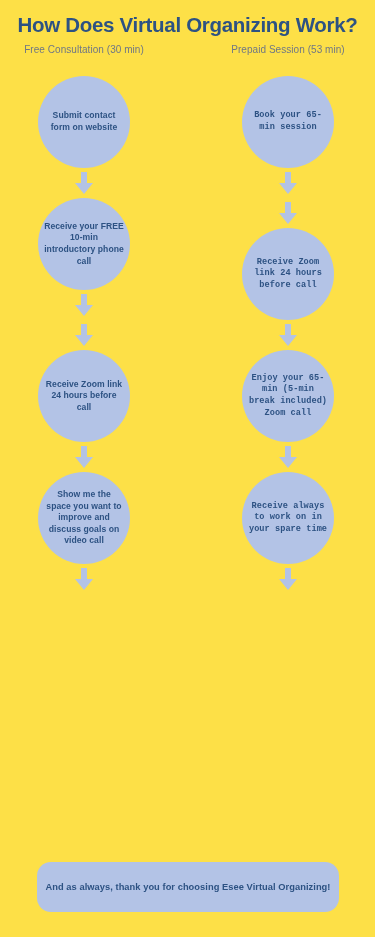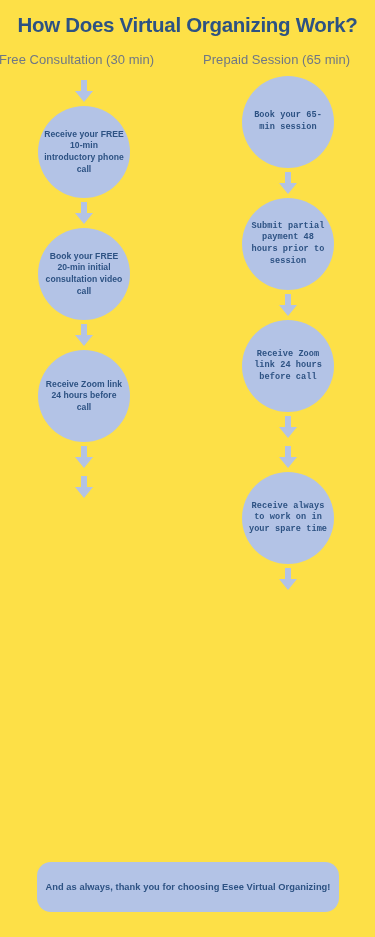--- a/index.html
+++ b/index.html
@@ -30,24 +30,24 @@
     width: 375px;
     text-align: center;
     font-size: 20.5px;
     font-weight: bold;
     color: #2d5283;
     letter-spacing: -0.3px;
   }
 
   .col-header {
     position: absolute;
-    top: 52px;
-    font-size: 13px;
+    top: 44px;
+    font-size: 10px;
     color: #6f7785;
-    text-align: left;
+    text-align: center;
     width: 170px;
     letter-spacing: 0.05px;
   }
   .col-header.left  { left: -1px; }
   .col-header.right { left: 203px; }
 
   .column {
     position: absolute;
     top: 76px;
     width: 170px;
@@ -109,95 +109,98 @@
 </style>
 </head>
 <body>
 
 <div class="page">
 
   <div class="title">How Does Virtual Organizing Work?</div>
 
   <div class="col-header left">Free Consultation (30 min)</div>
 
-  <div class="col-header right">Prepaid Session (65 min)</div>
+  <div class="col-header right">Prepaid Session (53 min)</div>
 
   <div class="column left">
 
+    <div class="node">
+      <span class="node-label">Submit contact form on website</span>
+    </div>
     <div class="arrow">
       <svg width="18" height="22" viewBox="0 0 18 22" aria-hidden="true">
         <path d="M6 0 H12 V11 H18 L9 22 L0 11 H6 Z" fill="#b3c3e6"></path>
       </svg>
     </div>
 
     <div class="node">
       <span class="node-label">Receive your FREE 10-min introductory phone call</span>
     </div>
     <div class="arrow">
       <svg width="18" height="22" viewBox="0 0 18 22" aria-hidden="true">
         <path d="M6 0 H12 V11 H18 L9 22 L0 11 H6 Z" fill="#b3c3e6"></path>
       </svg>
     </div>
 
-    <div class="node">
-      <span class="node-label">Book your FREE 20-min initial consultation video call</span>
-    </div>
     <div class="arrow">
       <svg width="18" height="22" viewBox="0 0 18 22" aria-hidden="true">
         <path d="M6 0 H12 V11 H18 L9 22 L0 11 H6 Z" fill="#b3c3e6"></path>
       </svg>
     </div>
 
     <div class="node">
       <span class="node-label">Receive Zoom link 24 hours before call</span>
     </div>
     <div class="arrow">
       <svg width="18" height="22" viewBox="0 0 18 22" aria-hidden="true">
         <path d="M6 0 H12 V11 H18 L9 22 L0 11 H6 Z" fill="#b3c3e6"></path>
       </svg>
     </div>
 
+    <div class="node">
+      <span class="node-label">Show me the space you want to improve and discuss goals on video call</span>
+    </div>
     <div class="arrow">
       <svg width="18" height="22" viewBox="0 0 18 22" aria-hidden="true">
         <path d="M6 0 H12 V11 H18 L9 22 L0 11 H6 Z" fill="#b3c3e6"></path>
       </svg>
     </div>
 
 
   </div>
 
   <div class="column right">
 
     <div class="node">
       <span class="node-label">Book your 65-min session</span>
     </div>
     <div class="arrow">
       <svg width="18" height="22" viewBox="0 0 18 22" aria-hidden="true">
         <path d="M6 0 H12 V11 H18 L9 22 L0 11 H6 Z" fill="#b3c3e6"></path>
       </svg>
     </div>
 
-    <div class="node">
-      <span class="node-label">Submit partial payment 48 hours prior to session</span>
-    </div>
     <div class="arrow">
       <svg width="18" height="22" viewBox="0 0 18 22" aria-hidden="true">
         <path d="M6 0 H12 V11 H18 L9 22 L0 11 H6 Z" fill="#b3c3e6"></path>
       </svg>
     </div>
 
     <div class="node">
       <span class="node-label">Receive Zoom link 24 hours before call</span>
     </div>
     <div class="arrow">
       <svg width="18" height="22" viewBox="0 0 18 22" aria-hidden="true">
         <path d="M6 0 H12 V11 H18 L9 22 L0 11 H6 Z" fill="#b3c3e6"></path>
       </svg>
     </div>
 
+    <div class="node">
+      <span class="node-label">Enjoy your 65-min (5-min break included) Zoom call</span>
+    </div>
     <div class="arrow">
       <svg width="18" height="22" viewBox="0 0 18 22" aria-hidden="true">
         <path d="M6 0 H12 V11 H18 L9 22 L0 11 H6 Z" fill="#b3c3e6"></path>
       </svg>
     </div>
 
     <div class="node">
       <span class="node-label">Receive always to work on in your spare time</span>
     </div>
     <div class="arrow">

